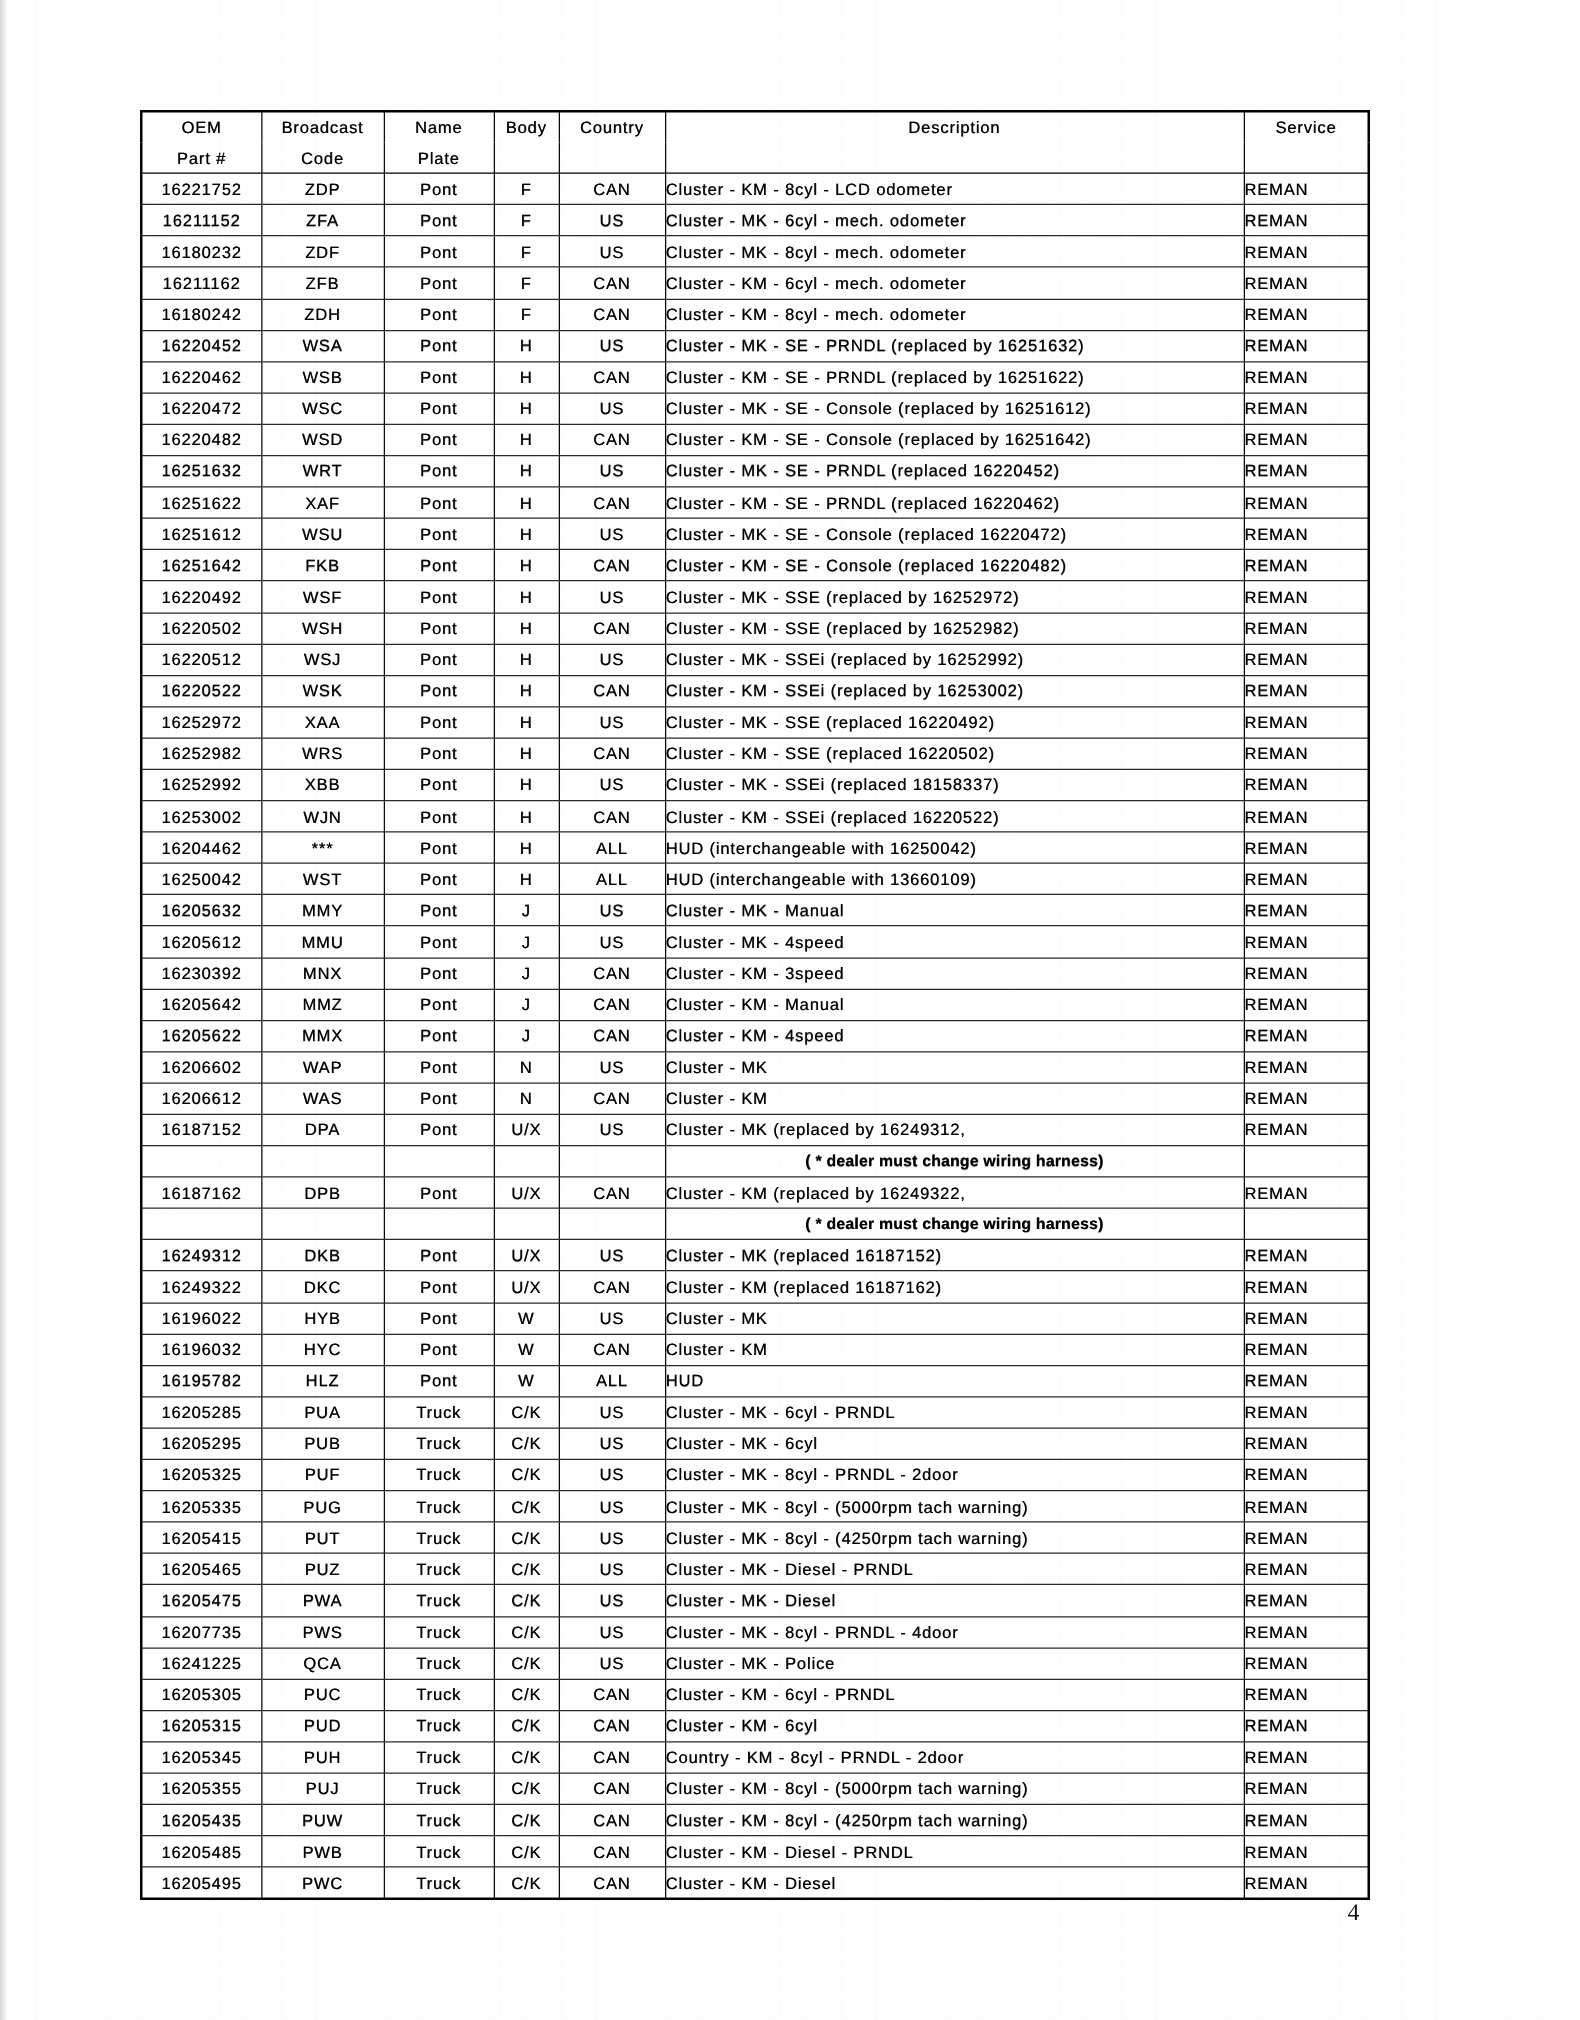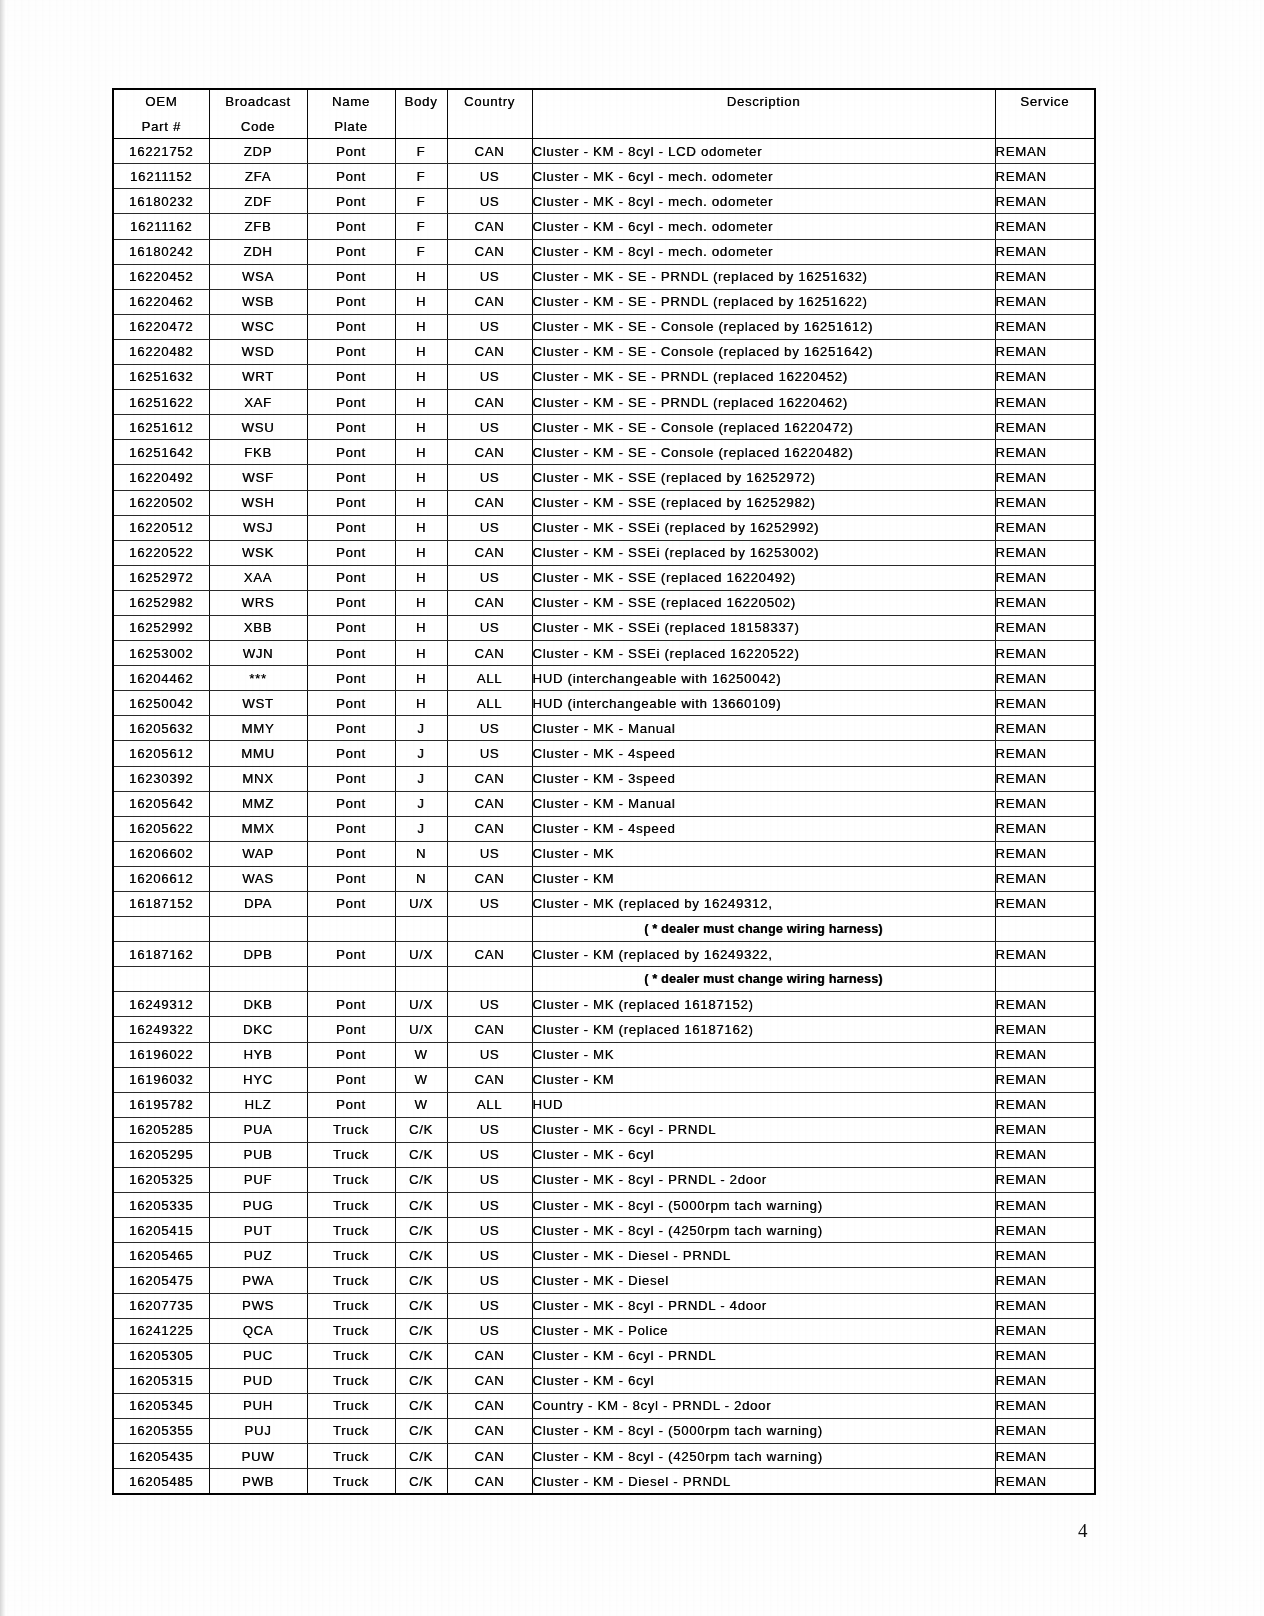--- a/index.html
+++ b/index.html
@@ -649,20 +649,29 @@
           </tr>
           <tr>
             <td class="oem">16205485</td>
             <td class="bc">PWB</td>
             <td class="np">Truck</td>
             <td class="body">C/K</td>
             <td class="ctry">CAN</td>
             <td class="desc">Cluster - KM - Diesel - PRNDL</td>
             <td class="svc">REMAN</td>
           </tr>
+          <tr>
+            <td class="oem">16205495</td>
+            <td class="bc">PWC</td>
+            <td class="np">Truck</td>
+            <td class="body">C/K</td>
+            <td class="ctry">CAN</td>
+            <td class="desc">Cluster - KM - Diesel</td>
+            <td class="svc">REMAN</td>
+          </tr>
         </tbody>
     </table>
   </div>
 
   <div id="page-number">4</div>
 
   <div id="scan-overlay"></div>
 </div>
 
 </body></html>

